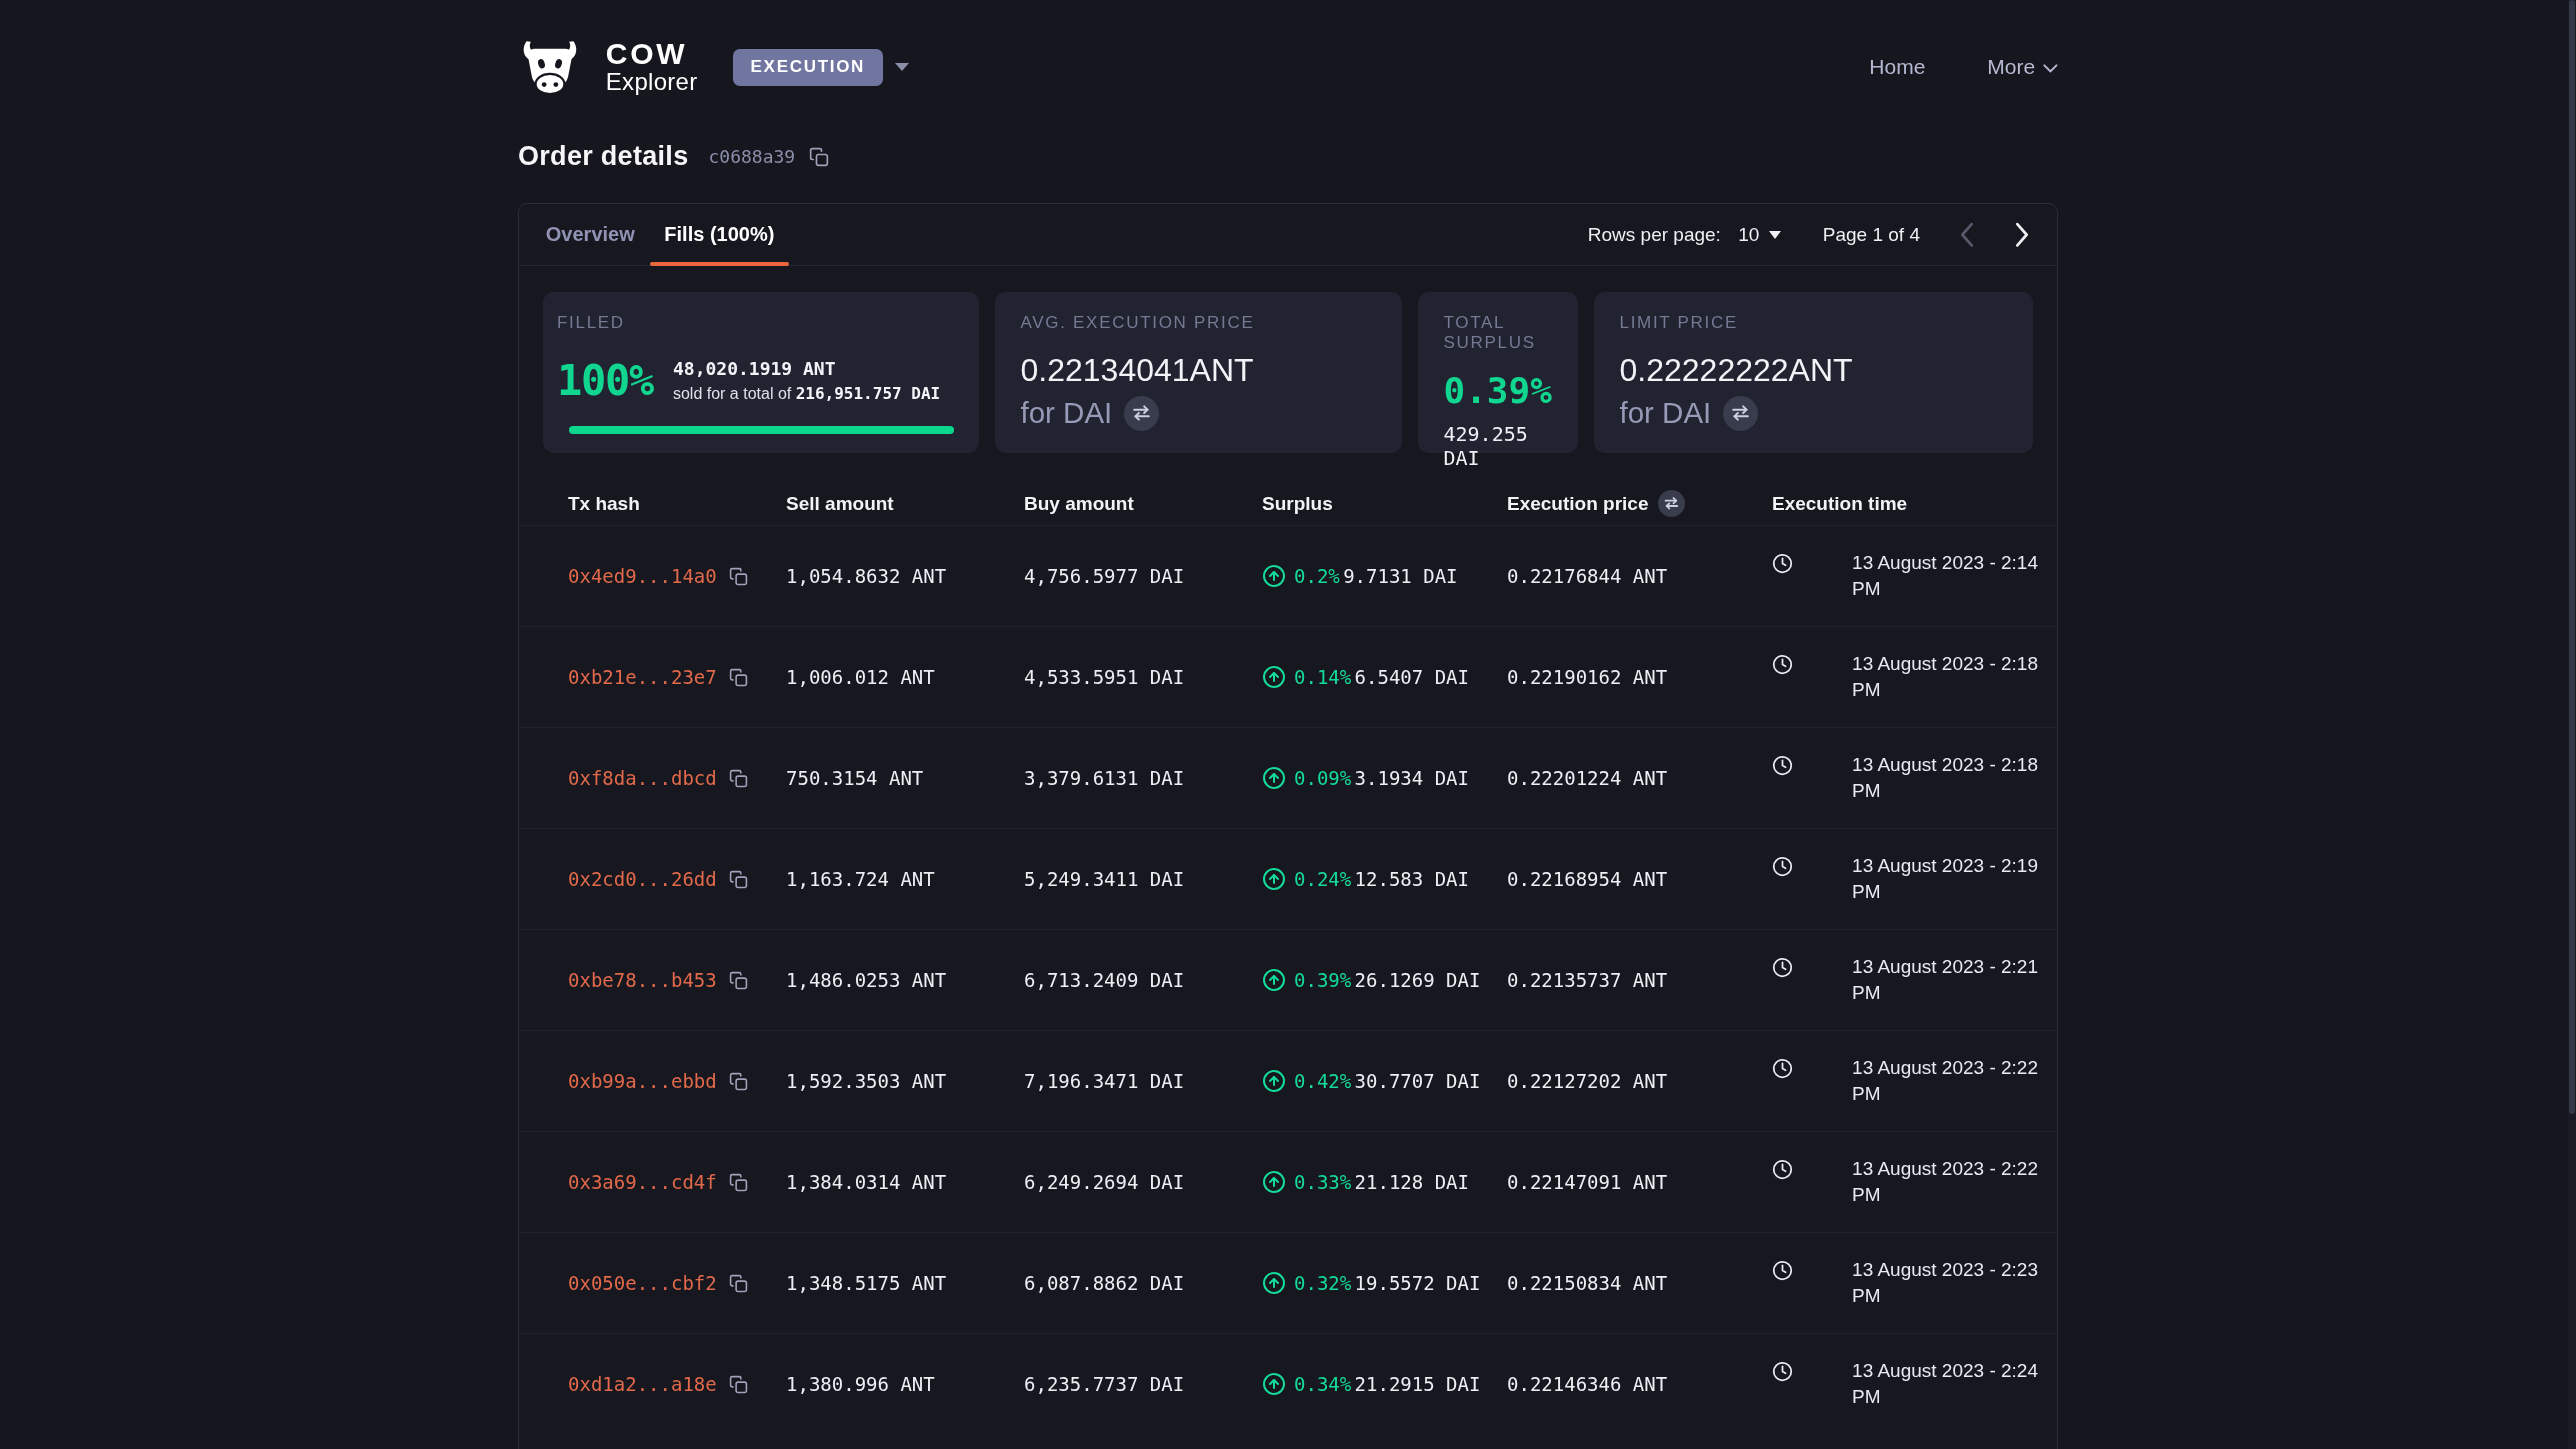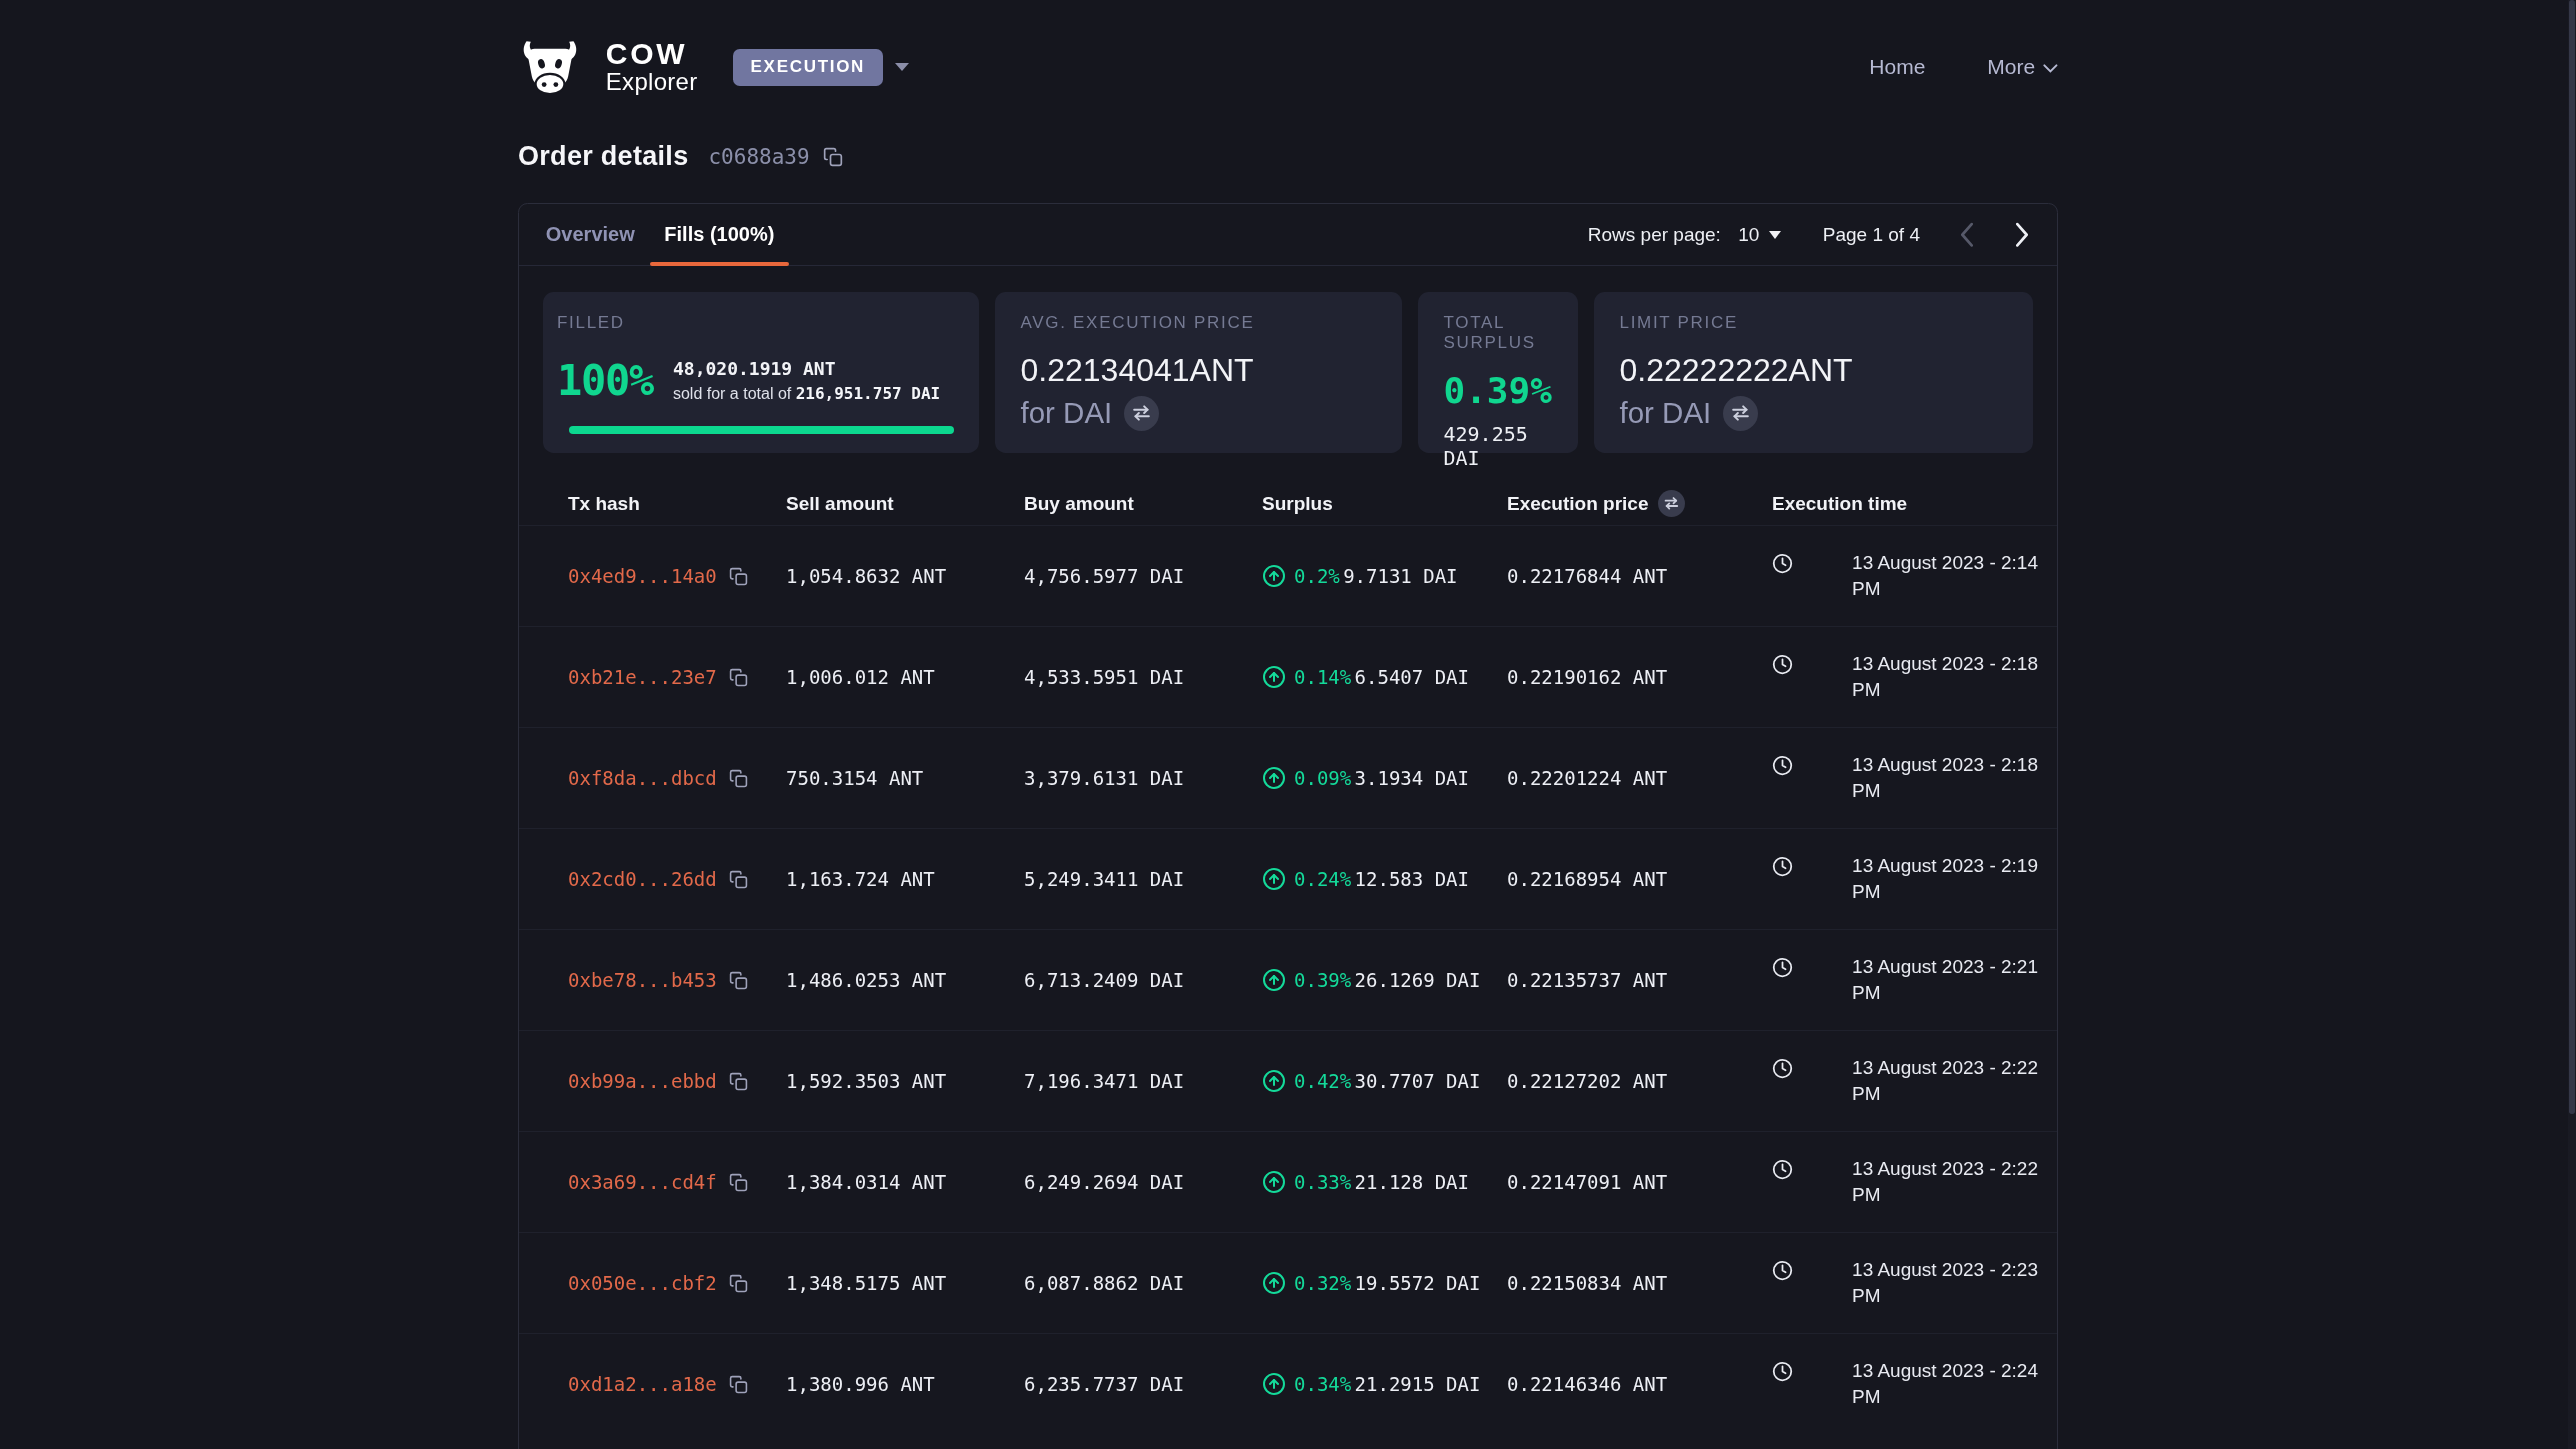--- a/index.html
+++ b/index.html
@@ -20,21 +20,21 @@
                letter-spacing:1.7px; padding:8.7px 18px; border-radius:6.7px; cursor:pointer; }
   .badge-caret { width:0; height:0; border-left:7.4px solid transparent; border-right:7.4px solid transparent;
                  border-top:8.7px solid #8b8ea9; margin-left:12px; }
   .nav { margin-left:auto; display:flex; align-items:center; gap:62px; }
   .nav-link { font-size:21px; color:#b6b9d2; font-weight:500; cursor:pointer; display:flex; align-items:center; }
   .nav-caret { margin-left:8px; margin-top:2.7px; }
 
   
   .title-row { margin-top:36px; display:flex; align-items:center; }
   .page-title { font-size:27px; font-weight:700; color:#f6f6f9; letter-spacing:0.3px; }
-  .order-id { margin-left:20px; font-size:21px; color:#8b8fa9; }
+  .order-id { margin-left:20px; font-size:18px; color:#8b8fa9; }
   .copy-ic { color:#9fa2ba; cursor:pointer; display:inline-flex; }
 
   
   .card { margin-top:31px; border:1.3px solid #2b2d3b; border-radius:9.4px; background:#16171f;
           height:1275px; overflow:hidden; }
 
   .tabbar { display:flex; align-items:stretch; height:62px; border-bottom:1.3px solid #262837; padding-left:12px; }
   .tab { display:flex; align-items:center; padding:0 14.8px; position:relative; font-size:20px; cursor:pointer; }
   .tab.inactive { color:#9093b4; font-weight:700; }
   .tab.active { color:#ffffff; font-weight:700; }

